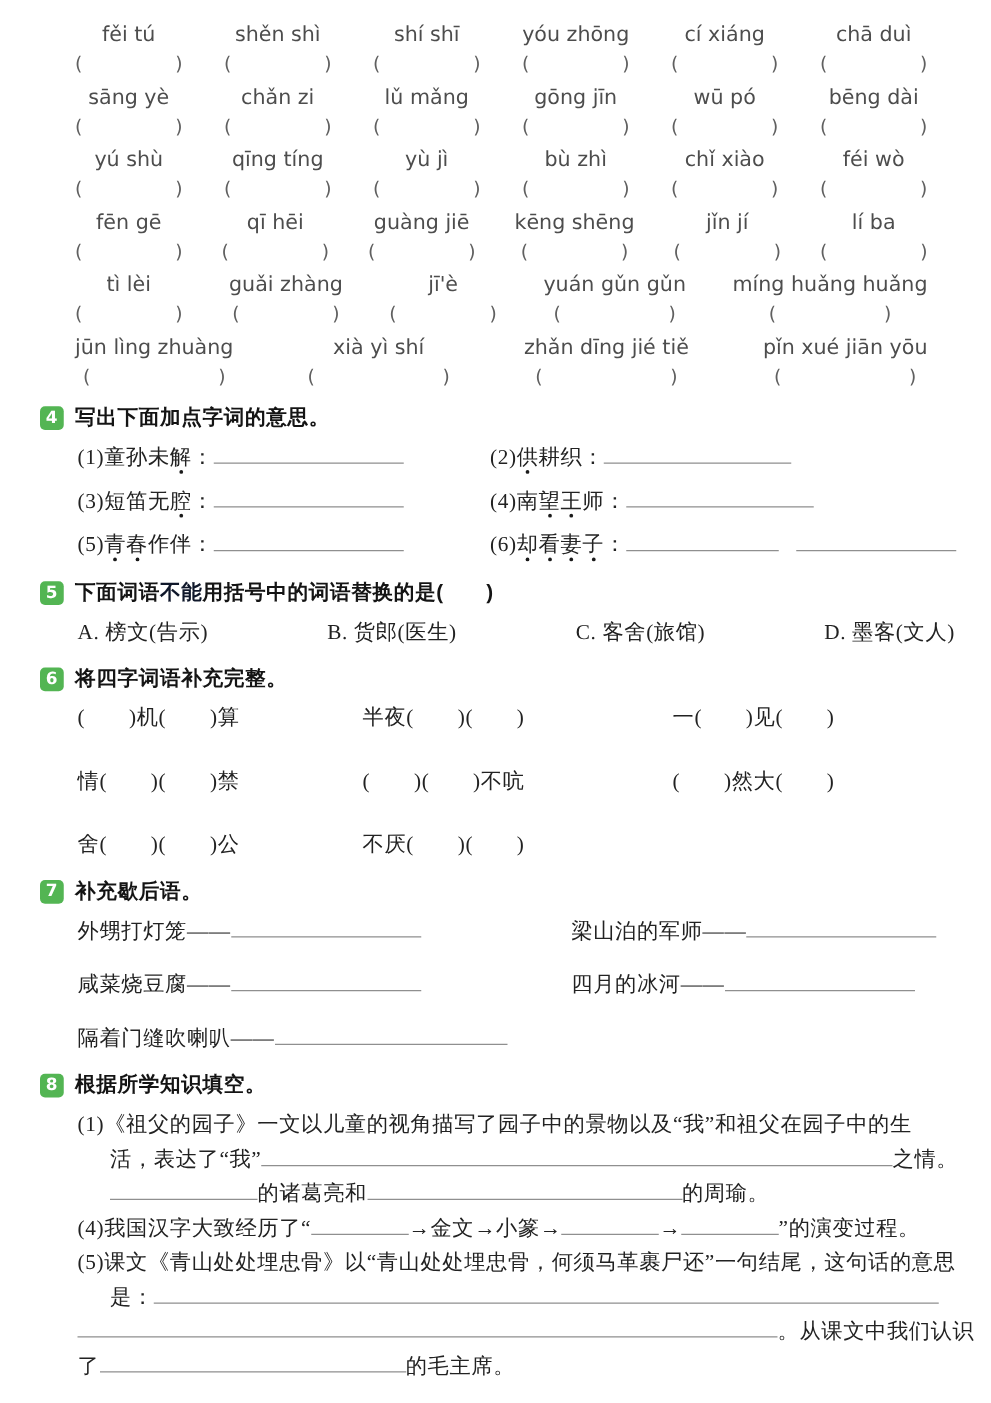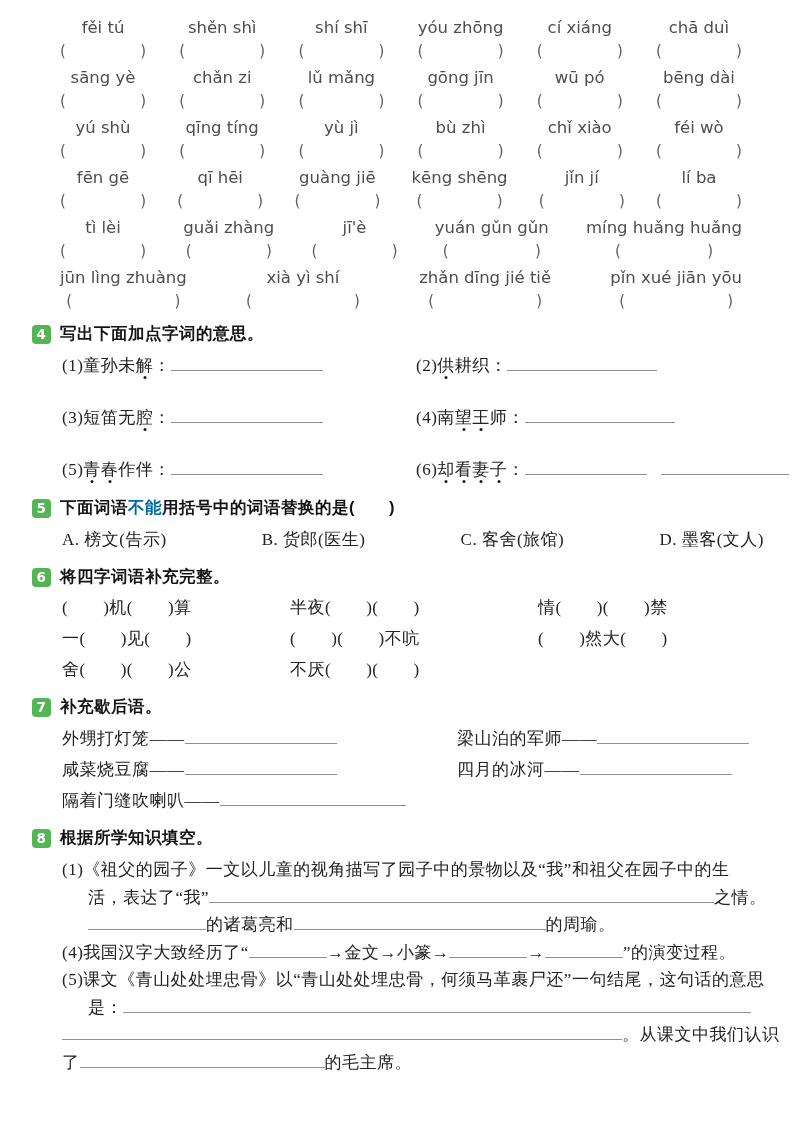--- a/index.html
+++ b/index.html
@@ -20,34 +20,34 @@
 
   
   .q-head{display:flex;align-items:center;margin:13px 0 7px 0;
     font-family:"Liberation Sans","DejaVu Sans",sans-serif;font-weight:bold;
     font-size:16.5px;color:#141414;letter-spacing:0.5px;}
   .badge{width:19px;height:19px;border-radius:4px;background:#53b553;color:#fff;
     display:flex;align-items:center;justify-content:center;
     font-family:"DejaVu Sans",sans-serif;font-size:13.5px;font-weight:bold;
     margin-right:9px;flex:none;}
   .q-body{padding-left:30px;letter-spacing:0.5px;}
-  .red{color:#0369a1;}
+  .red{color:#0f172a;}
   .blank{display:inline-block;border-bottom:1px solid #8f8f8f;height:14px;vertical-align:baseline;}
   .du{position:relative;}
   .du::after{content:'';position:absolute;width:3px;height:3px;border-radius:50%;
     background:#1a1a1a;left:50%;bottom:-4px;transform:translateX(-50%);}
 
-  .s4-grid{display:grid;grid-template-columns:330px 1fr;row-gap:7px;gap:24px;}
+  .s4-grid{display:grid;grid-template-columns:330px 1fr;row-gap:7px;}
   .s4-item{white-space:nowrap;line-height:28px;}
 
   .s5-opts{display:flex;justify-content:space-between;margin-top:8px;padding-right:4px;line-height:26px;}
 
-  .s6-grid{display:grid;grid-template-columns:228px 248px 1fr;row-gap:5px;margin-top:6px;line-height:26px;}
-
-  .s7-grid{display:grid;grid-template-columns:395px 1fr;row-gap:4px;line-height:27px;}
+  .s6-grid{display:grid;grid-template-columns:228px 248px 1fr;row-gap:25px;margin-top:6px;line-height:26px;}
+
+  .s7-grid{display:grid;grid-template-columns:395px 1fr;row-gap:16px;line-height:27px;}
   .s7-full{grid-column:1 / 3;}
   .s7-item{white-space:nowrap;}
 
   .s8-lines{margin-top:2px;}
   .s8-line{line-height:27.5px;white-space:nowrap;}
   .s8-line.cont{padding-left:26px;}
 </style>
 </head>
 <body>
 
@@ -328,22 +328,22 @@
   </div>
 
   <div>
     <div class="q-head">
       <span class="badge">6</span>
       <span>将四字词语补充完整。</span>
     </div>
     <div class="q-body s6-grid" id="s6-grid">
         <div class="s6-item">(　　)机(　　)算</div>
         <div class="s6-item">半夜(　　)(　　)</div>
+        <div class="s6-item">一(　　)见(　　)</div>
         <div class="s6-item">情(　　)(　　)禁</div>
-        <div class="s6-item">一(　　)见(　　)</div>
         <div class="s6-item">(　　)(　　)不吭</div>
         <div class="s6-item">(　　)然大(　　)</div>
         <div class="s6-item">舍(　　)(　　)公</div>
         <div class="s6-item">不厌(　　)(　　)</div>
       </div>
   </div>
 
   <div>
     <div class="q-head">
       <span class="badge">7</span>

